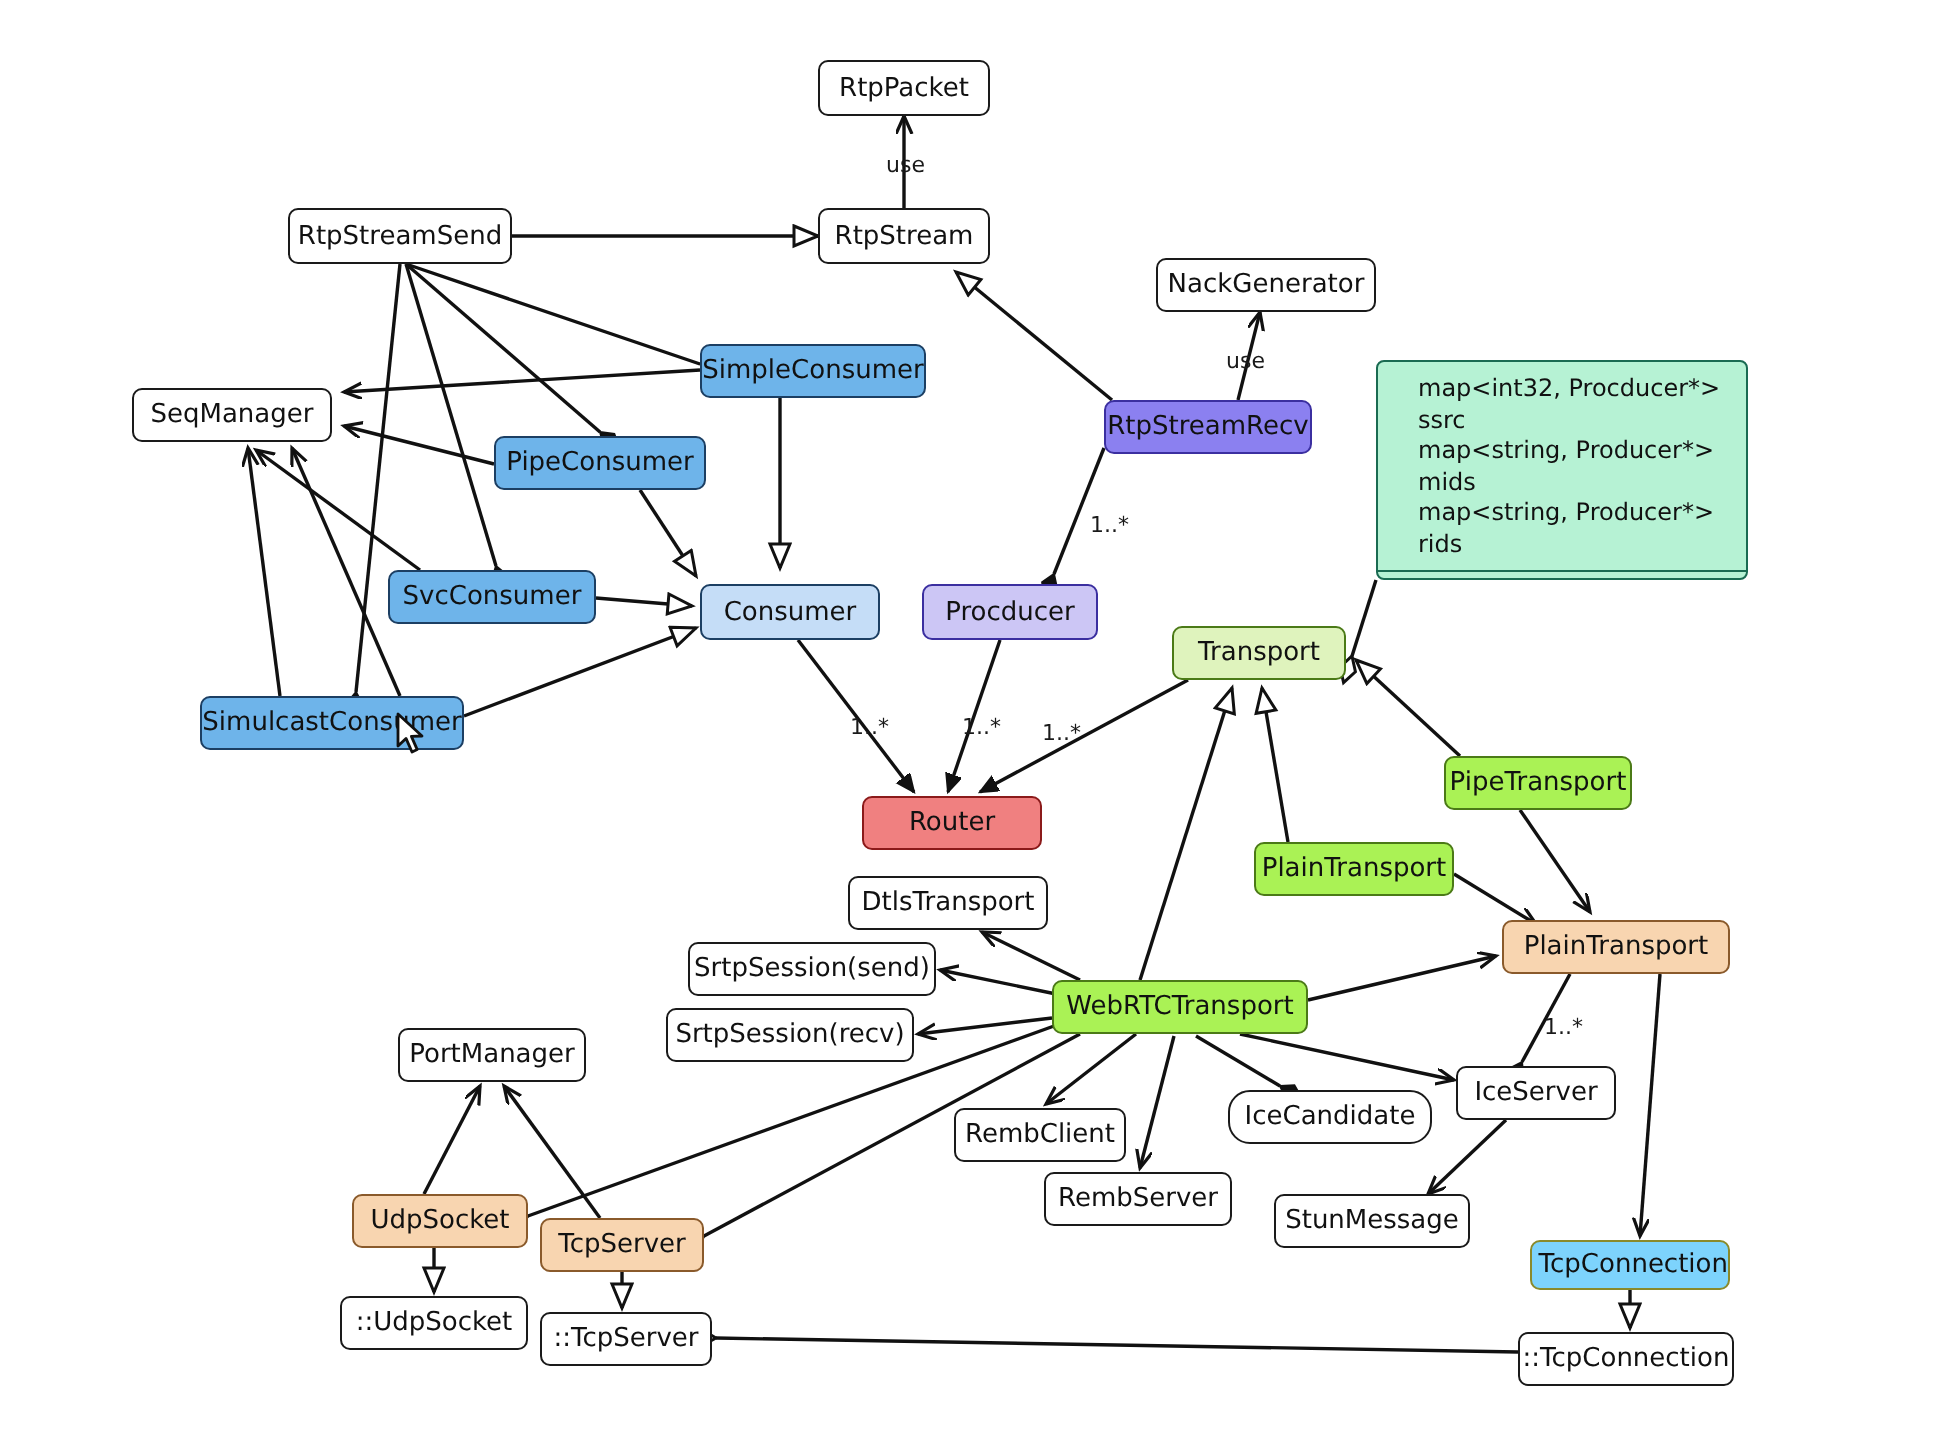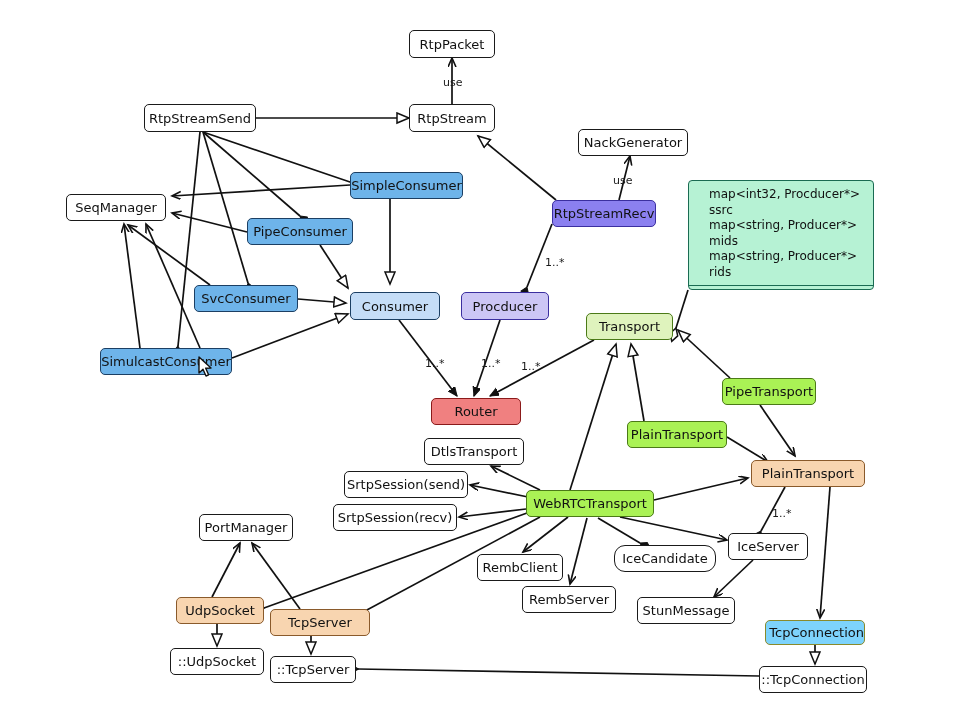--- a/index.html
+++ b/index.html
@@ -277,21 +277,21 @@
       </div>
       <div class="node" style="left: 637px; top: 597px; width: 98px; height: 27px; background: rgb(255, 255, 255); border-color: rgb(26, 26, 26);">
         <span>StunMessage</span>
       </div>
       <div class="node" style="left: 199px; top: 514px; width: 94px; height: 27px; background: rgb(255, 255, 255); border-color: rgb(26, 26, 26);">
         <span>PortManager</span>
       </div>
       <div class="node" style="left: 176px; top: 597px; width: 88px; height: 27px; background: rgb(248, 213, 176); border-color: rgb(138, 90, 43);">
         <span>UdpSocket</span>
       </div>
-      <div class="node" style="left: 270px; top: 609px; width: 100px; height: 27px; background: rgb(248, 213, 176); border-color: rgb(138, 90, 43);">
+      <div class="node" style="left: 270px; top: 609px; width: 82px; height: 27px; background: rgb(248, 213, 176); border-color: rgb(138, 90, 43);">
         <span>TcpServer</span>
       </div>
       <div class="node" style="left: 170px; top: 648px; width: 94px; height: 27px; background: rgb(255, 255, 255); border-color: rgb(26, 26, 26);">
         <span>::UdpSocket</span>
       </div>
       <div class="node" style="left: 270px; top: 656px; width: 86px; height: 27px; background: rgb(255, 255, 255); border-color: rgb(26, 26, 26);">
         <span>::TcpServer</span>
       </div>
       <div class="node" style="left: 765px; top: 620px; width: 100px; height: 25px; background: #7dd3fc; border-color: rgb(138, 138, 43); justify-content: flex-end;">
         <span>TcpConnection</span>

